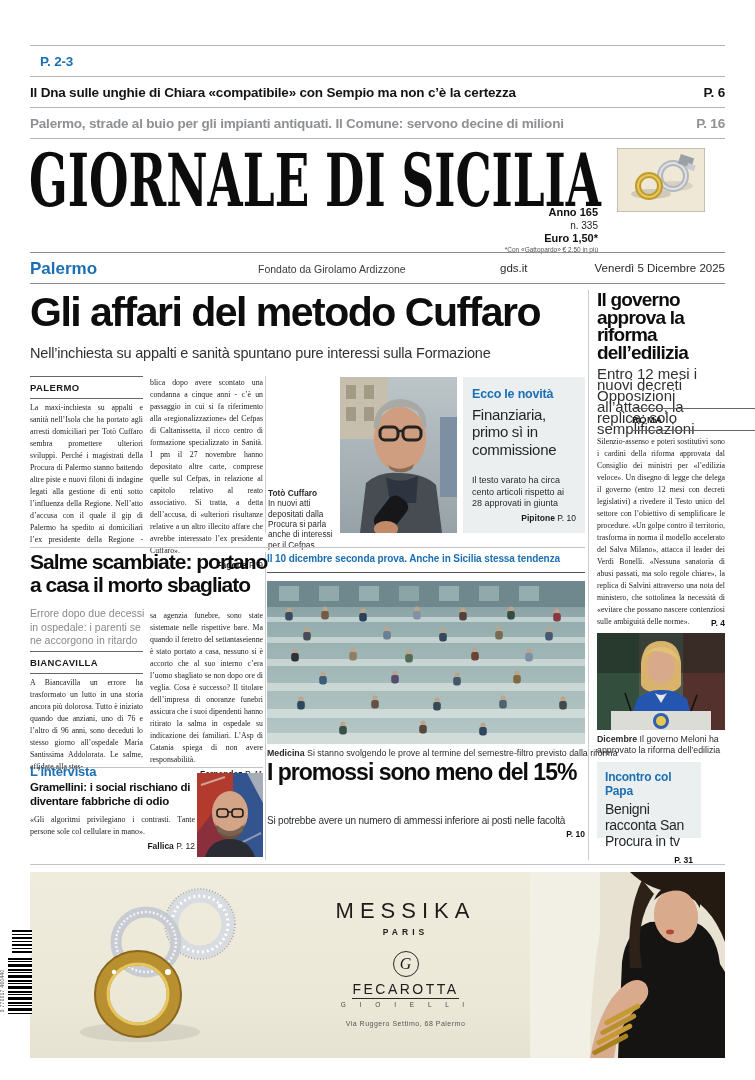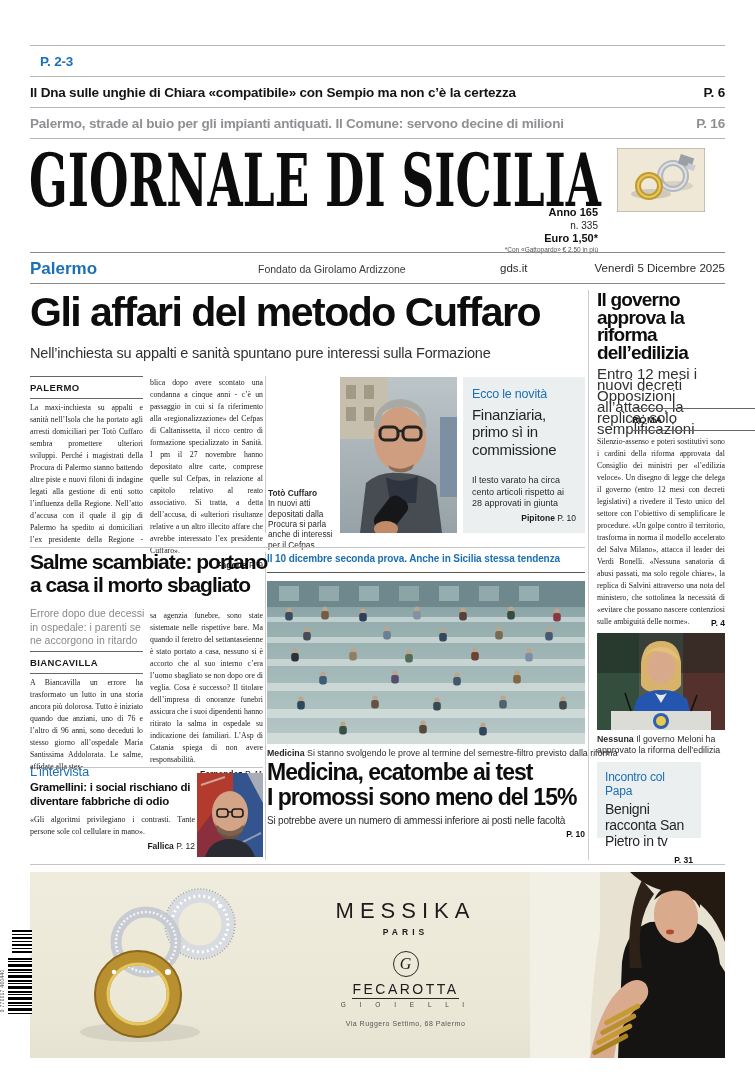--- a/index.html
+++ b/index.html
@@ -36,21 +36,21 @@
   .dateline .dt { position:absolute; right:0; top:9px; font-size:11.5px; color:#2a2a2a; }
 
   .kicker-box { border-top:1px solid #666; border-bottom:1px solid #666;
                 font-weight:bold; font-size:9.5px; letter-spacing:.4px;
                 padding:5px 0 5px 0; color:#1a1a1a; }
   .serif-body { font-family:"Liberation Serif", serif; font-size:7.8px; line-height:12px;
                 text-align:justify; color:#1c1c1c; }
   .byline { text-align:right; font-size:8.5px; margin-top:3px; color:#1a1a1a; }
   .byline b { font-weight:bold; }
   .graybox { background:#ecefef; }
-  .boxkicker { color:#1b6fb5; font-weight:normal; font-size:12.5px; letter-spacing:-0.2px; }
+  .boxkicker { color:#1b6fb5; font-weight:bold; font-size:12.5px; letter-spacing:-0.2px; }
   .photo { display:block; }
   .caption { font-size:8.3px; line-height:1.25; color:#2a2a2a; }
   .caption b { font-weight:bold; }
 
   .ad { position:absolute; left:30px; top:872px; width:695px; height:186px;
         background:linear-gradient(180deg,#efecdd 0%, #ece8d8 70%, #e6e2d2 100%); overflow:hidden; }
   .ad-center { position:absolute; left:238px; top:26px; width:275px; text-align:center; color:#1c1c1c; }
   .ad-brand { font-size:22px; letter-spacing:6px; font-weight:400; }
   .ad-city { font-size:8.5px; letter-spacing:4px; font-weight:bold; margin-top:3px; }
   .ad-mono { margin-top:14px; display:inline-block; width:26px; height:26px; border:1.4px solid #2a2a2a;
@@ -273,21 +273,20 @@
     <use href="#p" x="156" y="143" fill="#5c4436"></use>
   <use href="#p" x="216" y="145" fill="#33415c"></use>
   <rect width="318" height="163" fill="#1f7a8c" opacity=".07"></rect>
 </svg>
 
 <div class="abs caption" style="left:267px; top:748px; width:318px; font-size:8.8px; white-space:nowrap;">
   <b>Medicina</b>
   <span>Si stanno svolgendo le prove al termine del semestre-filtro previsto dalla riforma</span>
 </div>
 <div class="abs" style="left:267px; top:760px; width:320px; font-size:23px; font-weight:bold; letter-spacing:-1px; line-height:1.1; color:#0d0d0d;">
-  <div>Medicina, ecatombe ai test</div>
   <div>I promossi sono meno del 15%</div>
 </div>
 <div class="abs" style="left:267px; top:815px; width:318px; font-size:10px; letter-spacing:-0.2px; color:#2f3133; white-space:nowrap;">Si potrebbe avere un numero di ammessi inferiore ai posti nelle facoltà</div>
 <div class="abs" style="left:267px; top:829px; width:318px; text-align:right; font-size:8.5px; font-weight:bold;">P. 10</div>
 
 <div class="abs" style="left:597px; top:291px; width:130px; font-size:19px; font-weight:bold; letter-spacing:-0.8px; line-height:17.5px; color:#0d0d0d;">Il governo approva la riforma dell’edilizia</div>
 <div class="abs" style="left:597px; top:368px; width:128px; font-size:15px; line-height:11px; color:#2f3133;">Entro 12 mesi i nuovi decreti Opposizioni all’attacco, la replica: solo semplificazioni</div>
 <div class="abs kicker-box" style="left:632px; top:408px; width:128px;">ROMA</div>
 <div class="abs serif-body" style="left:597px; top:436px; width:128px;">Silenzio-assenso e poteri sostitutivi sono i cardini della riforma approvata dal Consiglio dei ministri per «l’edilizia veloce». Un disegno di legge che delega il governo (entro 12 mesi con decreti legislativi) a rivedere il Testo unico del settore con l’obiettivo di semplificare le procedure. «Un golpe contro il territorio, trasforma in norma il modello accelerato del Salva Milano», attacca il leader dei Verdi Bonelli. «Nessuna sanatoria di abusi passati, ma solo regole chiare», la replica di Salvini attraverso una nota del ministero, che sottolinea la necessità di «evitare che possano nascere contenziosi sulle ambiguità delle norme».</div>
 <div class="abs" style="left:597px; top:618px; width:128px; text-align:right; font-size:8.5px; font-weight:bold;">P. 4</div>
@@ -304,27 +303,27 @@
   <path d="M30 97 L40 66 Q52 56 64 57 Q78 56 90 66 L98 97 Z" fill="#2456b0"></path>
   <path d="M58 60 L64 70 L70 60 Q64 64 58 60 Z" fill="#e8e8e8"></path>
   <rect x="14" y="78" width="100" height="19" fill="#dcdcd6"></rect>
   <circle cx="64" cy="88" r="8" fill="#2f5fae"></circle>
   <circle cx="64" cy="88" r="5" fill="#e8c94f"></circle>
   <line x1="34" y1="78" x2="28" y2="60" stroke="#111" stroke-width="1.5"></line>
   <line x1="94" y1="78" x2="100" y2="62" stroke="#111" stroke-width="1.5"></line>
 </svg>
 
 <div class="abs caption" style="left:597px; top:734px; width:128px; font-size:8.8px;">
-  <b>Nessuna</b>
+  <b>Dicembre</b>
   <span>Il governo Meloni ha approvato la riforma dell’edilizia</span>
 </div>
 
 <div class="abs graybox" style="left:597px; top:762px; width:104px; height:76px; padding:8px 8px;">
   <div class="boxkicker" style="font-size:12px;">Incontro col Papa</div>
-  <div style="font-size:14px; line-height:1.15; color:#1f2326; margin-top:3px; letter-spacing:-0.3px;">Benigni racconta San Pietro in tv</div>
+  <div style="font-size:14px; line-height:1.15; color:#1f2326; margin-top:3px; letter-spacing:-0.3px;">Benigni racconta San Procura in tv</div>
   <div style="text-align:right; font-size:8.5px; font-weight:bold; margin-top:6px;">P. 31</div>
 </div>
 
 <div class="ad">
 
   <svg class="abs" style="left:20px; top:0;" width="230" height="186">
     <ellipse cx="90" cy="160" rx="60" ry="10" fill="#00000014"></ellipse>
     <circle cx="150" cy="52" r="28" fill="none" stroke="#d8dbe0" stroke-width="13"></circle>
     <circle cx="150" cy="52" r="28" fill="none" stroke="#ffffff" stroke-width="3" stroke-dasharray="2 3"></circle>
     <circle cx="150" cy="52" r="35" fill="none" stroke="#9aa0a8" stroke-width="1.5" stroke-dasharray="1 2"></circle>

